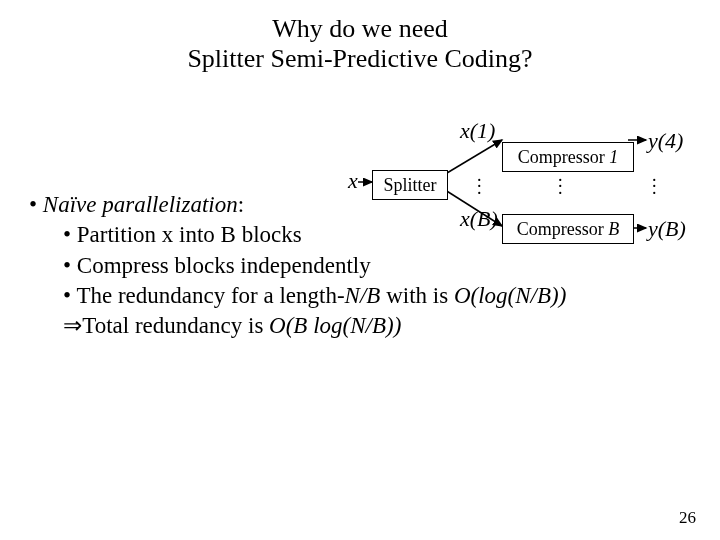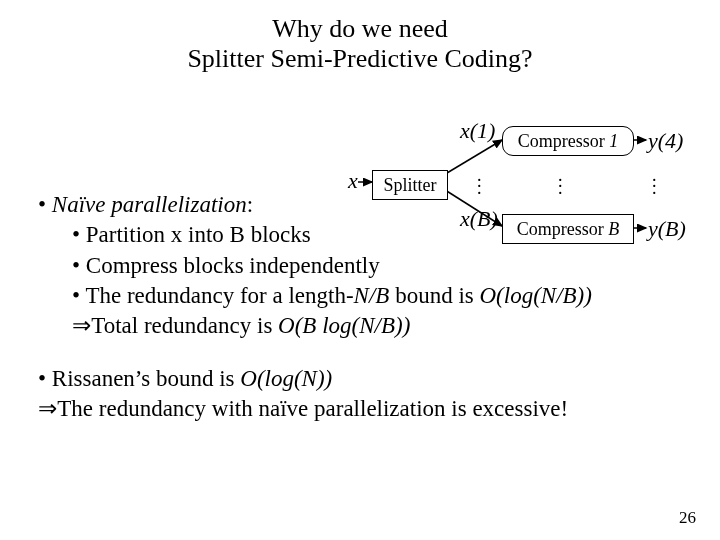--- a/index.html
+++ b/index.html
@@ -37,21 +37,21 @@
     background: #fff;
     font-size: 18px;
     text-align: center;
     display: flex;
     align-items: center;
     justify-content: center;
     padding: 2px 6px;
     white-space: nowrap;
   }
   .splitter { left: 42px; top: 48px; width: 62px; height: 24px; }
-  .comp1    { left: 172px; top: 4px;  width: 118px; height: 24px; border-radius: 11px; }
+  .comp1    { left: 172px; top: 20px;  width: 118px; height: 24px; }
   .compB    { left: 172px; top: 92px; width: 118px; height: 24px; }
   .lbl {
     position: absolute;
     font-size: 22px;
     font-style: italic;
   }
   .lbl-x   { left: 18px;  top: 46px; }
   .lbl-x1  { left: 130px; top: -4px; }
   .lbl-xB  { left: 130px; top: 84px; }
   .lbl-y1  { left: 318px; top: 6px;  font-style: italic; }
@@ -65,21 +65,21 @@
   .vd1 { left: 147px; top: 50px; }
   .vd2 { left: 228px; top: 50px; }
   .vd3 { left: 322px; top: 50px; }
   svg.arrows {
     position: absolute;
     left: 0; top: 0;
     width: 370px; height: 130px;
   }
   .body {
     position: absolute;
-    left: 38px;
+    left: 29px;
     top: 190px;
     width: 660px;
     font-size: 23px;
     line-height: 1.32;
   }
   .body ul { margin: 0; padding: 0; list-style: none; }
   .lvl1 { margin: 0 0 0 0; }
   .lvl1::before { content: "• "; }
   .lvl2 { margin-left: 34px; }
   .lvl2::before { content: "• "; }
@@ -146,32 +146,24 @@
     <div class="vdots vd2">.<br>.<br>.</div>
     <div class="vdots vd3">.<br>.<br>.</div>
   </div>
 
   <div class="body">
     <ul>
       <li class="lvl1"><span class="ital">Naïve parallelization</span>:</li>
       <li class="lvl2">Partition x into B blocks</li>
       <li class="lvl2">Compress blocks independently</li>
       <li class="lvl2">
-        <span>The redundancy for a length-</span><span class="ital">N/B</span><span> bound is </span><span class="ital">O(log(N/B))</span>
+        <span>The redundancy for a length-</span><span class="ital">N/B</span><span> with is </span><span class="ital">O(log(N/B))</span>
       </li>
       <li class="concl">
         <span>⇒</span><span>Total redundancy is </span><span class="ital">O(B log(N/B))</span>
       </li>
     </ul>
     <div class="gap"></div>
-    <ul>
-      <li class="lvl1">
-        <span>Rissanen’s bound is </span><span class="ital">O(log(N))</span>
-      </li>
-      <li style="margin:0">
-        <span>⇒</span><span>The redundancy with naïve parallelization is excessive!</span>
-      </li>
-    </ul>
   </div>
 
   <div class="pagenum">26</div>
 
 </div>
 
 </body></html>

